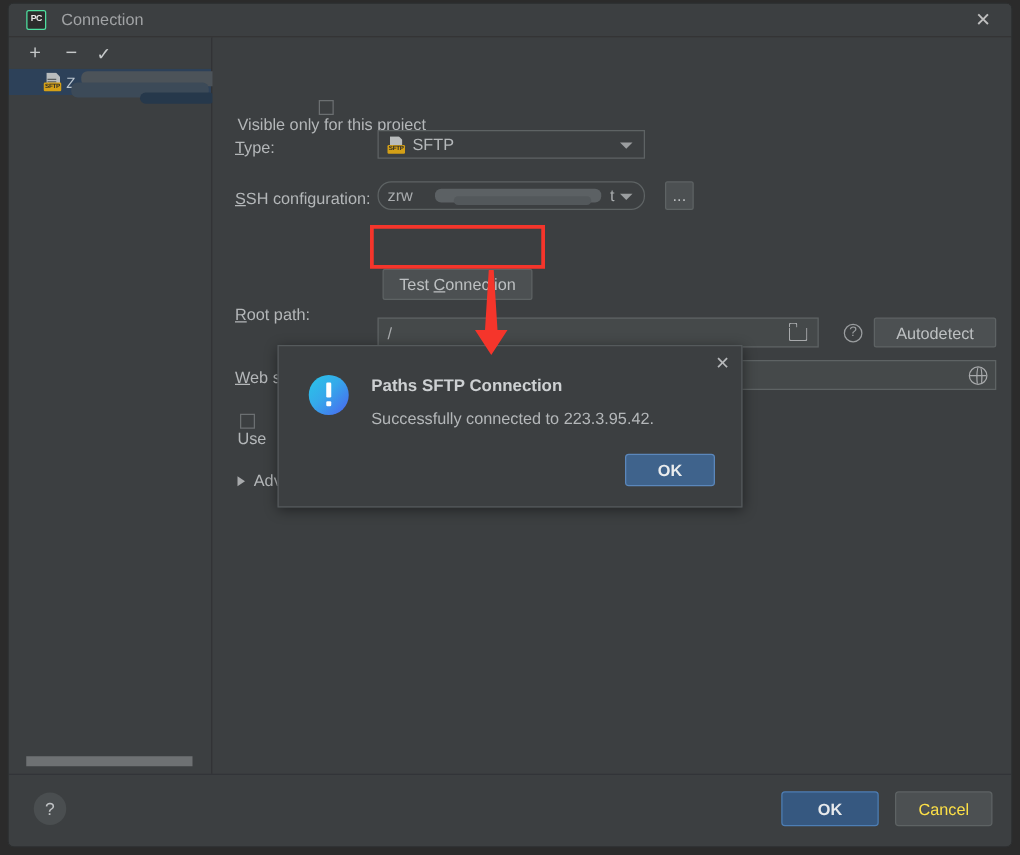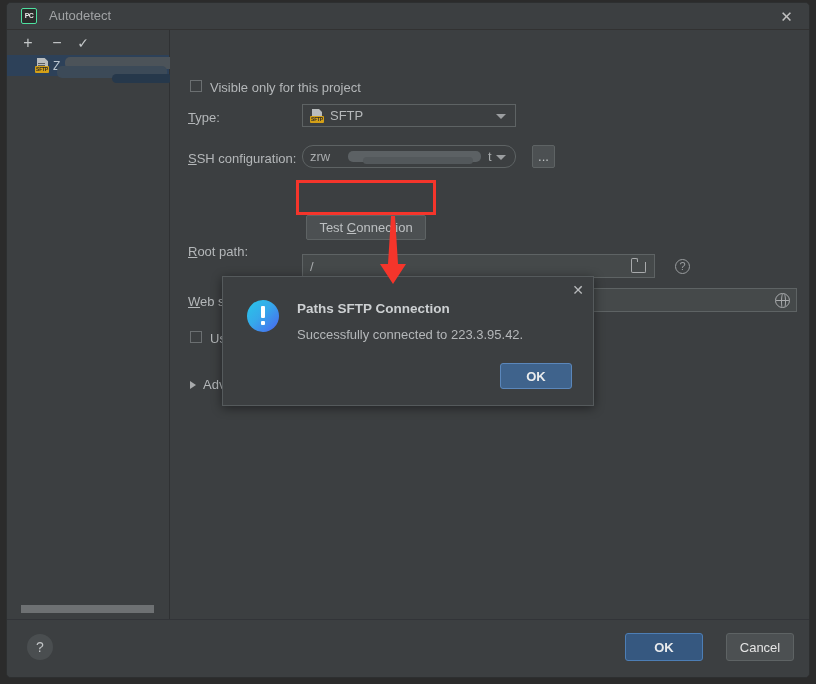--- a/index.html
+++ b/index.html
@@ -203,22 +203,23 @@
     background: #4a88c7;
   }
   .tab-connection { left: 17px; }
   .tab-mappings   { left: 105px; }
   .tab-excluded   { left: 190px; }
 
   .form { position: absolute; left: 0; top: 30px; right: 0; bottom: 0; }
 
   .chk-row {
     position: absolute;
-    display: flex; align-items: flex-start;
-    cursor: pointer;
+    display: flex; align-items: center;
+    cursor: pointer;
+    flex-direction: column;
   }
   .chkbox {
     width: 12px; height: 12px;
     border: 1px solid #6b6f71;
     background: #3c3f41;
     margin-right: 8px;
     box-sizing: border-box;
   }
   .chk-label { font-size: 13px; color: #b4b7b9; }
 
@@ -406,25 +407,25 @@
     color: #e8eaec;
     font-size: 13px;
     font-weight: bold;
     display: flex; align-items: center; justify-content: center;
     cursor: pointer;
     box-sizing: border-box;
   }
   .btn-cancel-main {
     position: absolute;
     right: 15px; top: 13px;
-    width: 68px; height: 28px;
+    width: 78px; height: 28px;
     background: #4c5052;
     border: 1px solid #5e6364;
     border-radius: 3px;
-    color: #e5e5e5;
+    color: #fde047;
     font-size: 13px;
     display: flex; align-items: center; justify-content: center;
     cursor: pointer;
     box-sizing: border-box;
   }
 
   
   .modal {
     position: absolute;
     left: 222px; top: 276px;
@@ -514,21 +515,21 @@
     pointer-events: none;
   }
 </style>
 </head>
 <body>
 
 <div class="window">
 
   <div class="titlebar">
     <div class="app-icon">PC</div>
-    <div class="title-text">Autodetect</div>
+    <div class="title-text">Connection</div>
     <div class="close-btn">✕</div>
   </div>
 
   <div class="sidebar">
     <div class="side-toolbar">
       <div class="tb-icon tb-add">+</div>
       <div class="tb-icon tb-rem">−</div>
       <div class="tb-icon tb-chk">✓</div>
     </div>
 
@@ -584,20 +585,21 @@
       <div class="btn" style="left:136px; top:155px; width:120px; height:25px;">
         <span>Test&nbsp;<u>C</u>onnection</span>
       </div>
 
       <div class="field-label" style="left:18px; top:184px;"><u>R</u>oot path:</div>
       <div class="inp" style="left:132px; top:194px; width:353px; height:24px;">
         <span>/</span>
         <span class="folder-icon"></span>
       </div>
       <div class="help-icon-sm" style="left:505px; top:199px;">?</div>
+      <div class="btn" style="left:529px; top:194px; width:98px; height:24px;">Autodetect</div>
 
       <div class="field-label" style="left:18px; top:234px;"><u>W</u>eb server URL:</div>
       <div class="inp" style="left:132px; top:228px; width:495px; height:24px;">
         <span>http://</span>
       </div>
       <div class="globe-icon" style="left:605px; top:233px;"></div>
 
       <div class="chk-row" style="left:20px; top:271px;">
         <div class="chkbox"></div>
         <span class="chk-label">Use</span>

